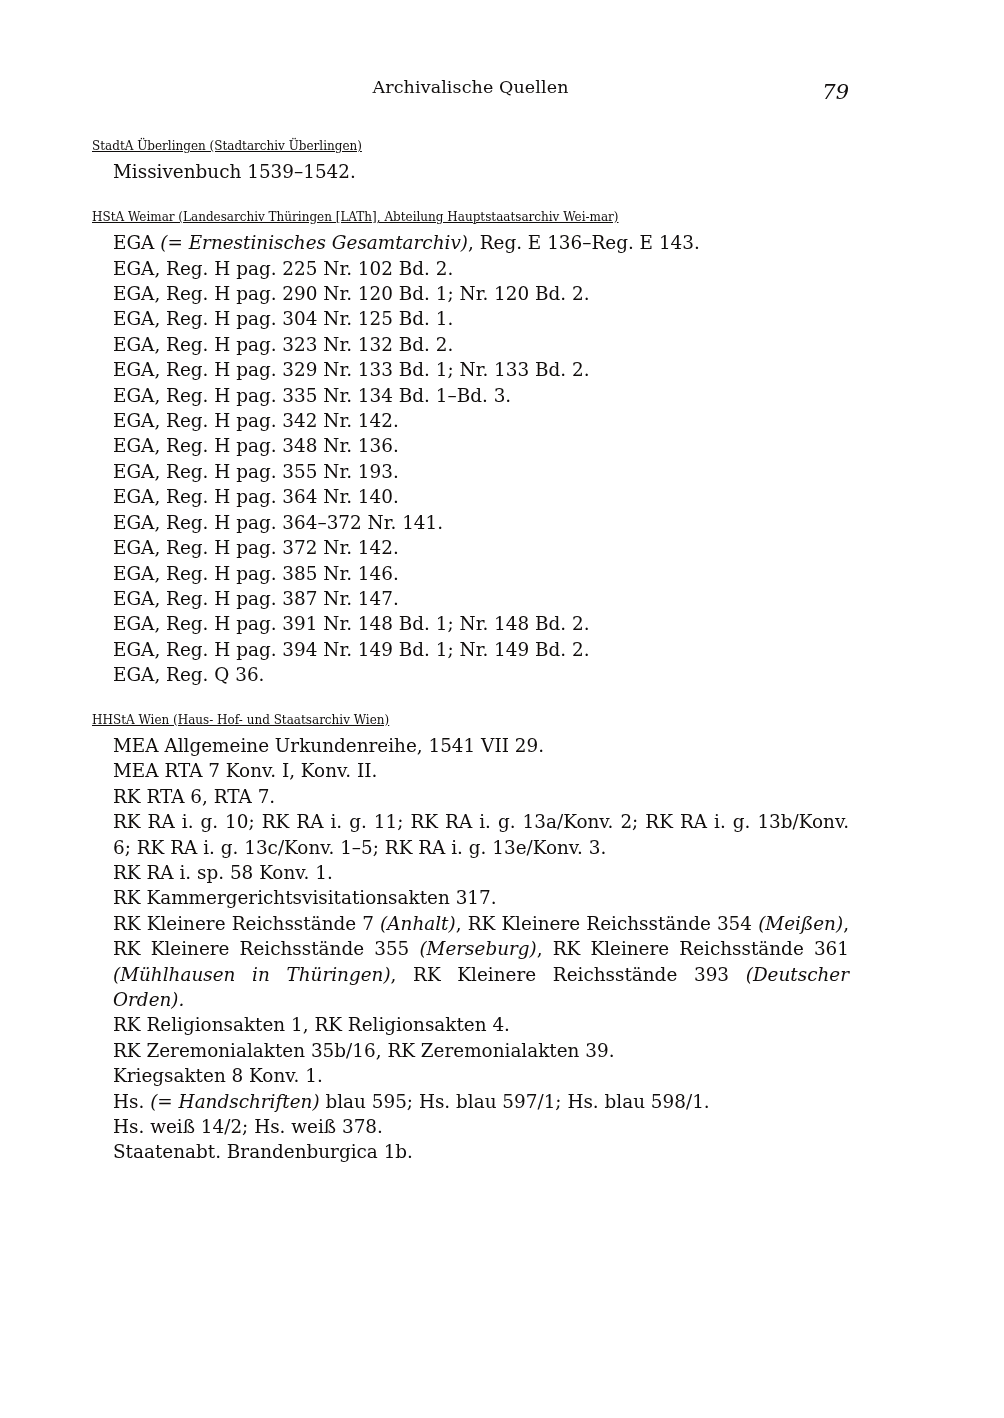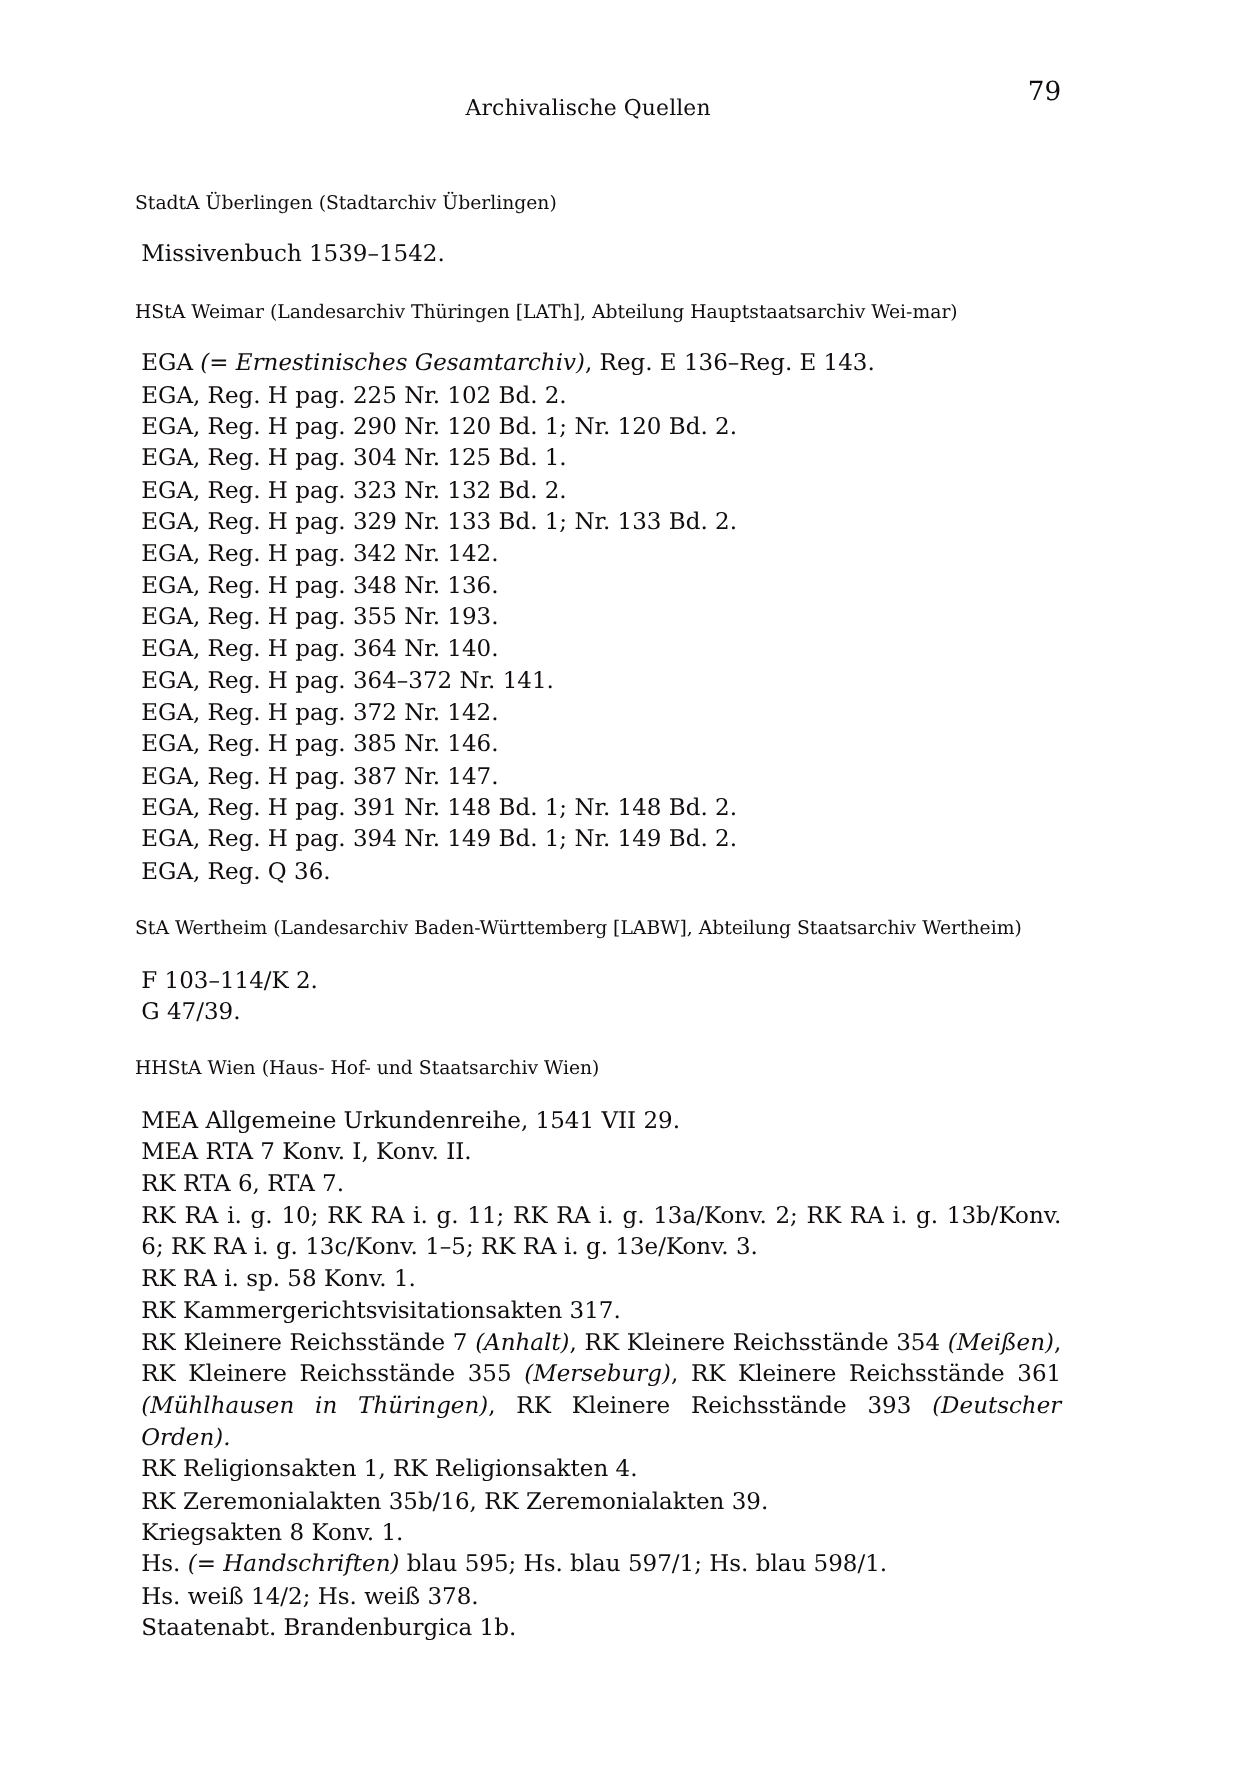--- a/index.html
+++ b/index.html
@@ -35,38 +35,40 @@
     top: 76px;
     width: 757px;
     text-align: center;
     font-size: 17.5px;
     line-height: 22px;
     letter-spacing: 0.1px;
   }
   .running-head-page {
     position: absolute;
     right: 0;
-    top: 61px;
+    top: 80px;
     font-size: 21px;
     line-height: 24px;
+    font-style: italic;
   }
   
   .section {
     margin-top: 20px;
   }
   .section:first-of-type {
     margin-top: 0;
   }
   .archive-heading {
-    font-size: 15px;
+    font-size: 12px;
     line-height: 25.4px;
     text-align: justify;
     text-justify: inter-word;
     hyphens: manual;
-    margin: 16px;
+    margin: 0;
+    text-decoration: underline;
   }
   .archive-heading.justify-lines {
     text-align-last: left;
   }
   .entries {
     margin: 0;
     padding: 0;
     list-style: none;
   }
   .entry {
@@ -106,38 +108,32 @@
         </div>
         <div class="section">
           <p class="archive-heading justify-lines">HStA Weimar (Landesarchiv Thüringen [LATh], Abteilung Hauptstaatsarchiv Wei-mar)</p>
           <ul class="entries">
             <li class="entry"><span>EGA </span><i>(= Ernestinisches Gesamtarchiv)</i><span>, Reg. E 136–Reg. E 143.</span></li>
             <li class="entry">EGA, Reg. H pag. 225 Nr. 102 Bd. 2.</li>
             <li class="entry">EGA, Reg. H pag. 290 Nr. 120 Bd. 1; Nr. 120 Bd. 2.</li>
             <li class="entry">EGA, Reg. H pag. 304 Nr. 125 Bd. 1.</li>
             <li class="entry">EGA, Reg. H pag. 323 Nr. 132 Bd. 2.</li>
             <li class="entry">EGA, Reg. H pag. 329 Nr. 133 Bd. 1; Nr. 133 Bd. 2.</li>
+            <li class="entry">EGA, Reg. H pag. 335 Nr. 134 Bd. 1–Bd. 3.</li>
             <li class="entry">EGA, Reg. H pag. 342 Nr. 142.</li>
             <li class="entry">EGA, Reg. H pag. 348 Nr. 136.</li>
             <li class="entry">EGA, Reg. H pag. 355 Nr. 193.</li>
             <li class="entry">EGA, Reg. H pag. 364 Nr. 140.</li>
             <li class="entry">EGA, Reg. H pag. 364–372 Nr. 141.</li>
             <li class="entry">EGA, Reg. H pag. 372 Nr. 142.</li>
             <li class="entry">EGA, Reg. H pag. 385 Nr. 146.</li>
             <li class="entry">EGA, Reg. H pag. 387 Nr. 147.</li>
             <li class="entry">EGA, Reg. H pag. 391 Nr. 148 Bd. 1; Nr. 148 Bd. 2.</li>
             <li class="entry">EGA, Reg. H pag. 394 Nr. 149 Bd. 1; Nr. 149 Bd. 2.</li>
             <li class="entry">EGA, Reg. Q 36.</li>
-          </ul>
-        </div>
-        <div class="section">
-          <p class="archive-heading justify-lines">StA Wertheim (Landesarchiv Baden-Württemberg [LABW], Abteilung Staatsarchiv Wertheim)</p>
-          <ul class="entries">
-            <li class="entry">F 103–114/K 2.</li>
-            <li class="entry">G 47/39.</li>
           </ul>
         </div>
         <div class="section">
           <p class="archive-heading">HHStA Wien (Haus- Hof- und Staatsarchiv Wien)</p>
           <ul class="entries">
             <li class="entry">MEA Allgemeine Urkundenreihe, 1541 VII 29.</li>
             <li class="entry">MEA RTA 7 Konv. I, Konv. II.</li>
             <li class="entry">RK RTA 6, RTA 7.</li>
             <li class="entry wrapped">RK RA i. g. 10; RK RA i. g. 11; RK RA i. g. 13a/Konv. 2; RK RA i. g. 13b/Konv. 6; RK RA i. g. 13c/Konv. 1–5; RK RA i. g. 13e/Konv. 3.</li>
             <li class="entry">RK RA i. sp. 58 Konv. 1.</li>

